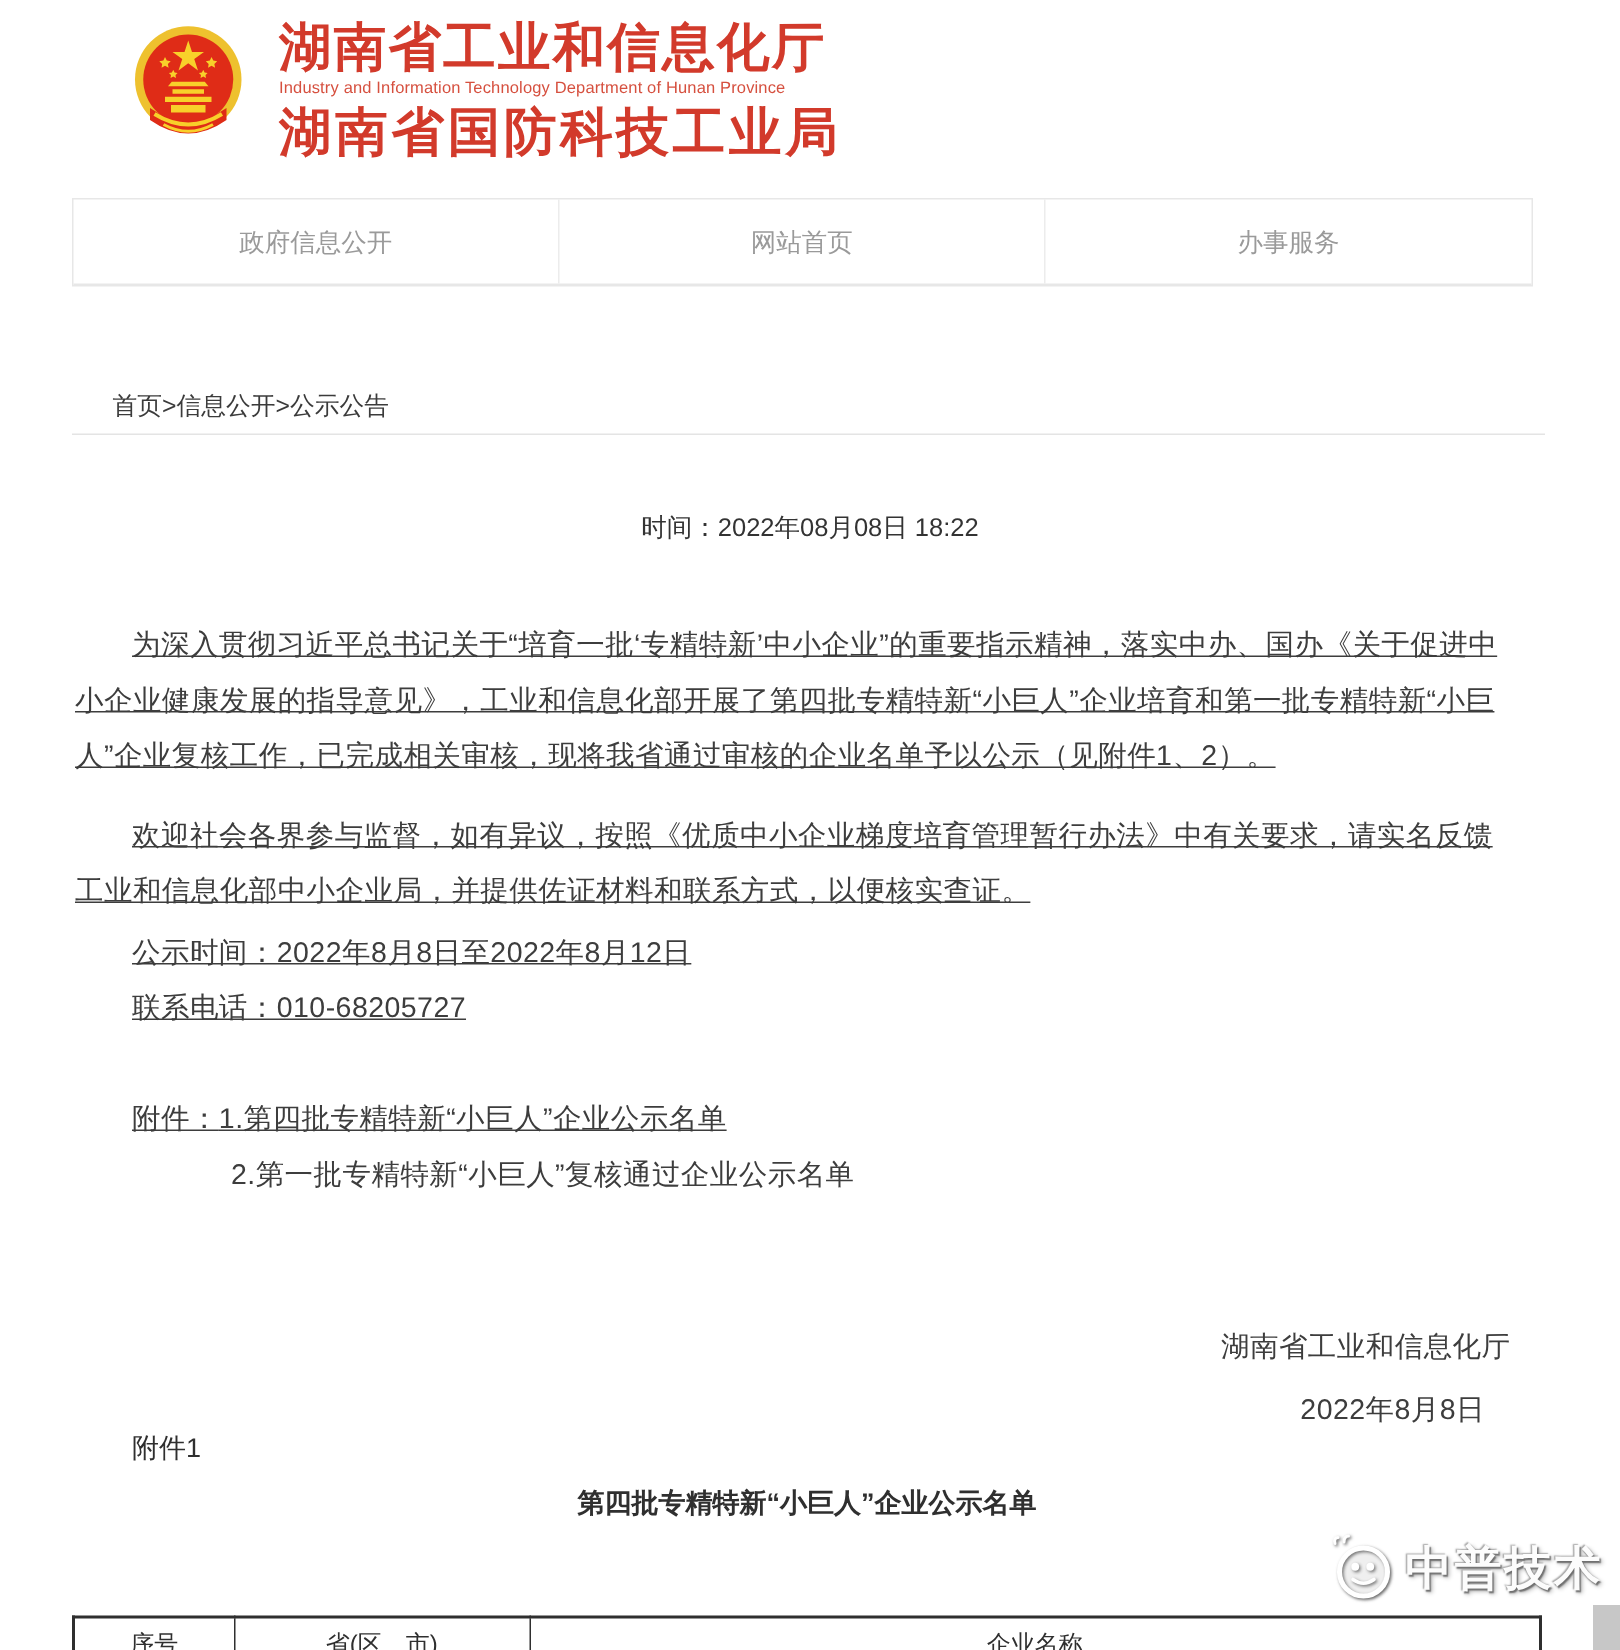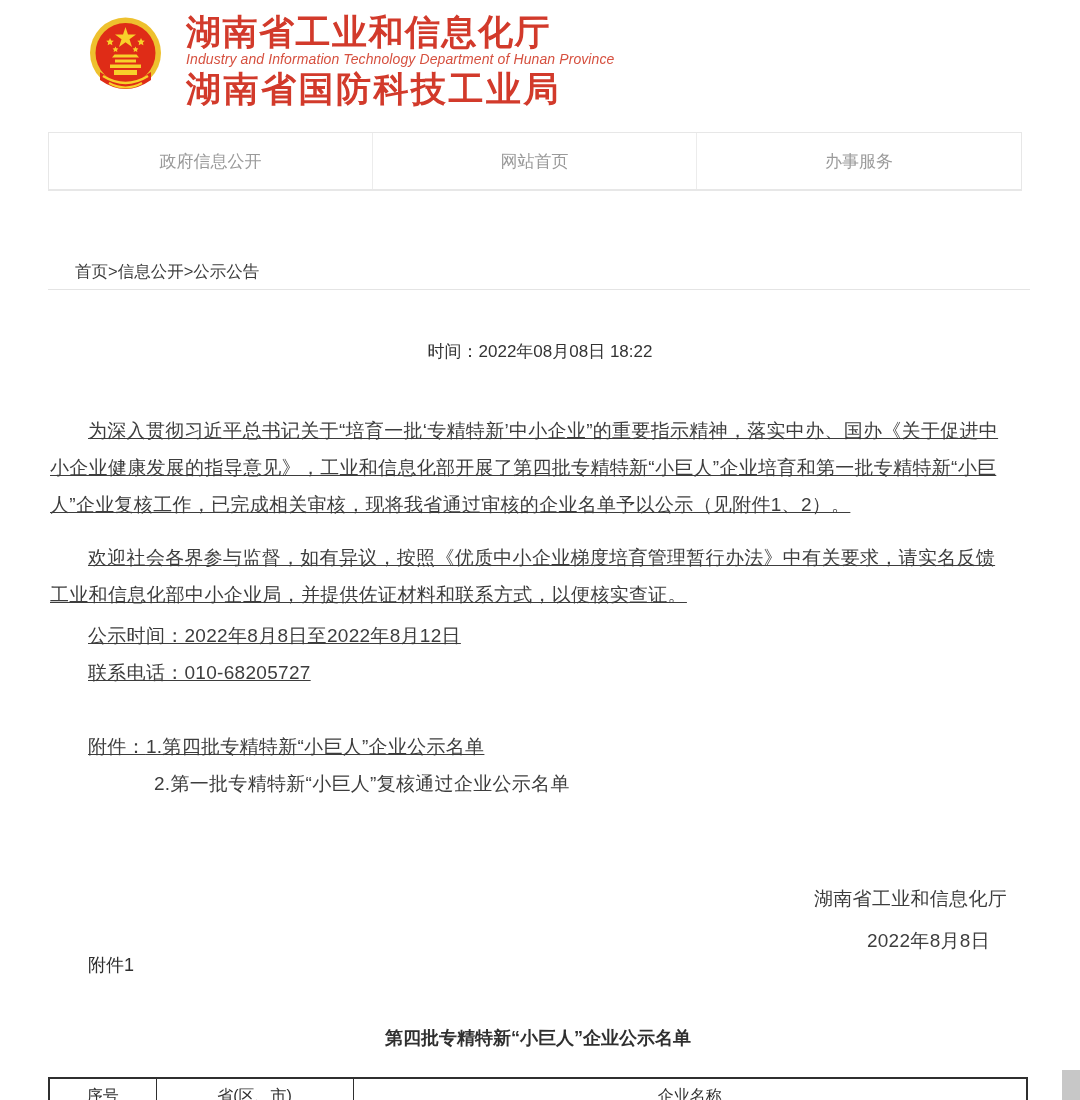--- a/index.html
+++ b/index.html
@@ -8,21 +8,21 @@
     background:#ffffff;
     font-family:"Liberation Sans","DejaVu Sans",sans-serif;
   }
   .page { position:absolute; inset:0; }
 
   
   .site-header { position:absolute; left:0; top:0; width:1080px; height:131px; background:#fff; }
   .emblem { position:absolute; left:89px; top:16px; width:73px; height:82px; }
   .header-text { position:absolute; left:186px; top:13px; }
   .org1 { font-size:35px; font-weight:bold; color:#d23a2b; letter-spacing:1.5px; line-height:38px; }
-  .org-en { font-size:14px; color:#d6503f; letter-spacing:0.1px; line-height:15px; margin-top:1px;font-style:italic; }
+  .org-en { font-size:11px; color:#d6503f; letter-spacing:0.1px; line-height:15px; margin-top:1px; }
   .org2 { font-size:35px; font-weight:bold; color:#d23a2b; letter-spacing:2.5px; line-height:38px; margin-top:3px; }
 
   
   .nav { position:absolute; left:48px; top:132px; width:974px; background:#fff;
          border:1px solid #e7e7e7; box-sizing:border-box; }
   .nav-row { display:grid; height:56px; }
   .nav-row1 { grid-template-columns:1fr 1fr 1fr; border-bottom:1px solid #e7e7e7; }
   .nav-row2 { grid-template-columns:1fr 1fr; }
   .nav-cell { display:flex; align-items:center; justify-content:center;
               font-size:17px; color:#9a9a9a; border-right:1px solid #ececec; cursor:pointer; }
@@ -45,21 +45,21 @@
   .para { text-indent:2em;text-decoration:underline; }
   .p2 { margin-top:16px !important; }
   .meta1 { margin-top:4px !important; }
   .attach-block { margin-top:37px; }
   .attach2 { padding-left:104px; }
   .signature { margin-top:78px; text-align:right; padding-right:5px; }
   .sig-date { padding-right:17px; margin-top:5px; }
 
   
   .annex-label { position:absolute; left:88px; top:953px; font-size:18px; color:#2f2f2f; font-weight:500; }
-  .table-title { position:absolute; left:48px; top:1026px; width:980px; text-align:center;
+  .table-title { position:absolute; left:48px; top:990px; width:980px; text-align:center;
                  font-size:18px; font-weight:bold; color:#2f2f2f; }
   .annex-table { position:absolute; left:48px; top:1077px; width:980px;
                  border-collapse:collapse; table-layout:fixed; background:#fff;
                  border:2px solid #2f2f2f; font-size:16px; color:#2f2f2f; }
   .annex-table th, .annex-table td { border:1px solid #2f2f2f; padding:0 3px; overflow:hidden; white-space:nowrap; }
   .annex-table thead tr { border-bottom:2px solid #2f2f2f; }
   .annex-table th { height:34px; font-weight:400; text-align:center; }
   .annex-table td { height:33px; }
   .c-center { text-align:left; }
   .c-left { text-align:left; }
@@ -152,16 +152,29 @@
     </thead>
     <tbody>
       <tr>
         <td class="c-center">93</td>
         <td class="c-center">湖南省</td>
         <td class="c-left">湖南中普技术股份有限公司</td>
       </tr>
     </tbody>
   </table>
 
+  <div class="watermark">
+    <span class="wm-icon">
+      <svg viewBox="0 0 48 48" width="48" height="48" aria-hidden="true">
+        <path d="M6 7 Q5 3 8 3" stroke="#ffffff" stroke-width="2" fill="none" stroke-linecap="round"></path>
+        <path d="M12 6 Q12 2 15 2" stroke="#ffffff" stroke-width="2" fill="none" stroke-linecap="round"></path>
+        <circle cx="25" cy="26" r="16" fill="rgba(255,255,255,0.12)" stroke="#ffffff" stroke-width="3.4"></circle>
+        <circle cx="19.5" cy="22.5" r="2.6" fill="#ffffff"></circle>
+        <circle cx="29.5" cy="22.5" r="2.6" fill="#ffffff"></circle>
+        <path d="M18 31 Q25 36 32 31" stroke="#ffffff" stroke-width="2.4" fill="none" stroke-linecap="round"></path>
+      </svg>
+    </span>
+    <span class="wm-text">中普技术</span>
+  </div>
 
   <div class="scroll-thumb"></div>
 
 </div>
 
 </body></html>

